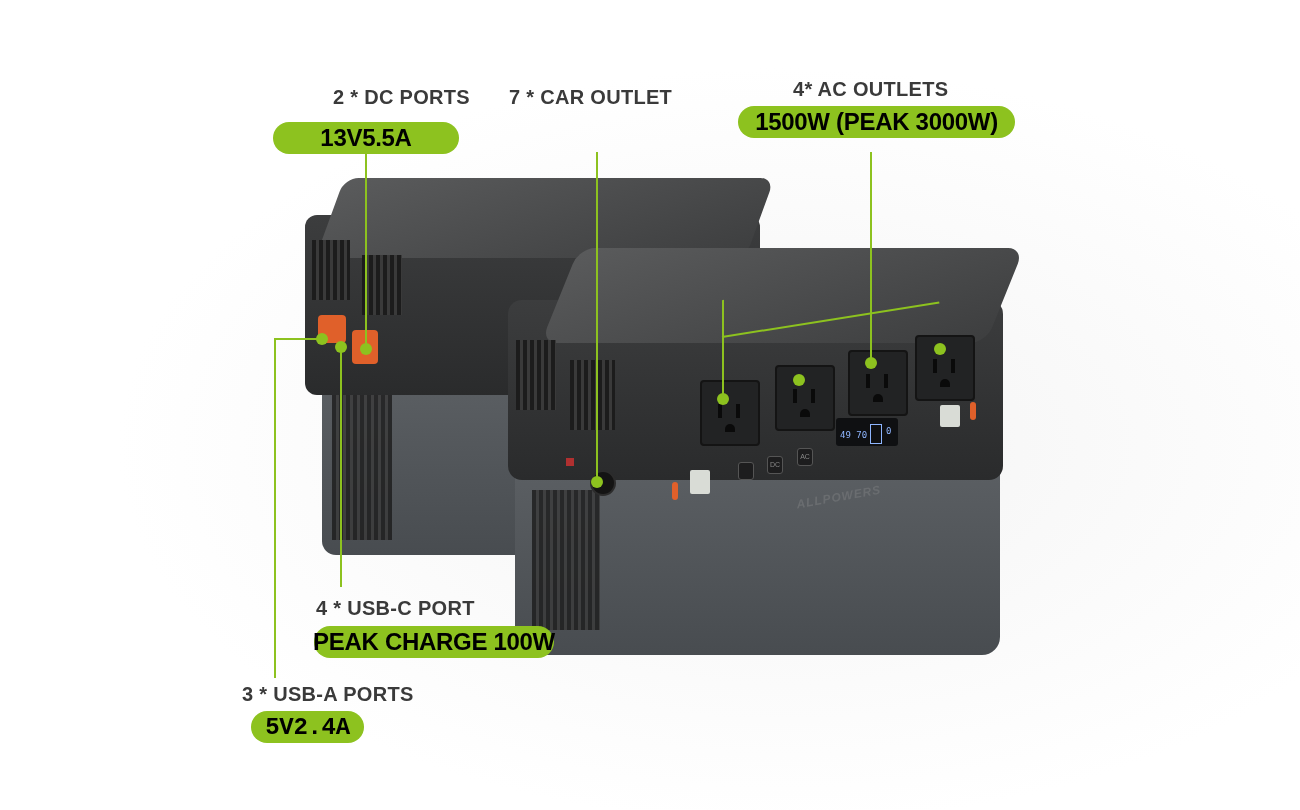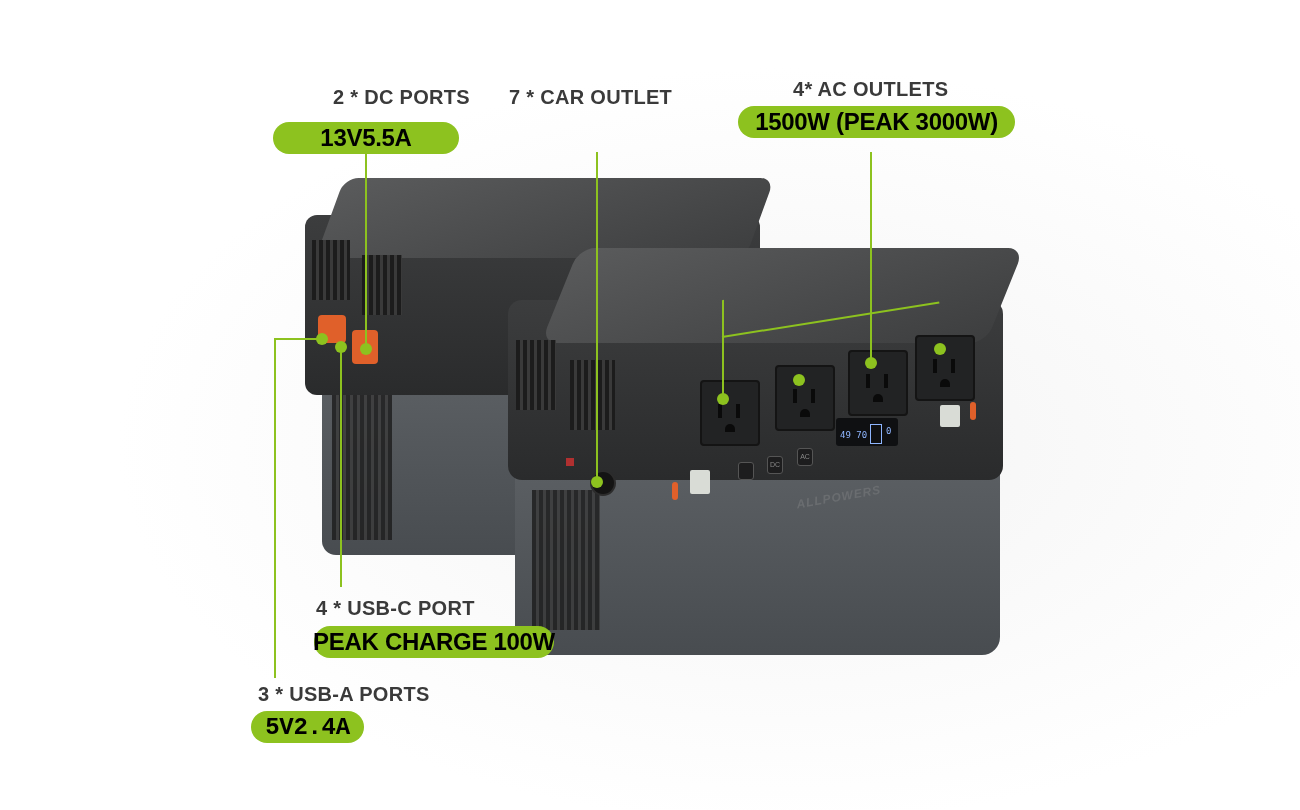--- a/index.html
+++ b/index.html
@@ -113,16 +113,16 @@
   <div class="pill" style="left:273px;top:122px;width:186px;">13V5.5A</div>
 
   <div class="lbl" style="left:509px;top:86px;">7 * CAR OUTLET</div>
 
   <div class="lbl" style="left:793px;top:78px;">4* AC OUTLETS</div>
   <div class="pill" style="left:738px;top:106px;width:277px;">1500W (PEAK 3000W)</div>
 
   <div class="lbl" style="left:316px;top:597px;">4 * USB-C PORT</div>
   <div class="pill" style="left:314px;top:626px;width:240px;">PEAK CHARGE 100W</div>
 
-  <div class="lbl" style="left:258px;top:683px;">3 * USB-A PORTS</div>
+  <div class="lbl" style="left:242px;top:683px;">3 * USB-A PORTS</div>
   <div class="pill" style="left:251px;top:711px;width:113px;font-family:Liberation Mono, monospace;">5V2.4A</div>
 
 </div>
 
 </body></html>

